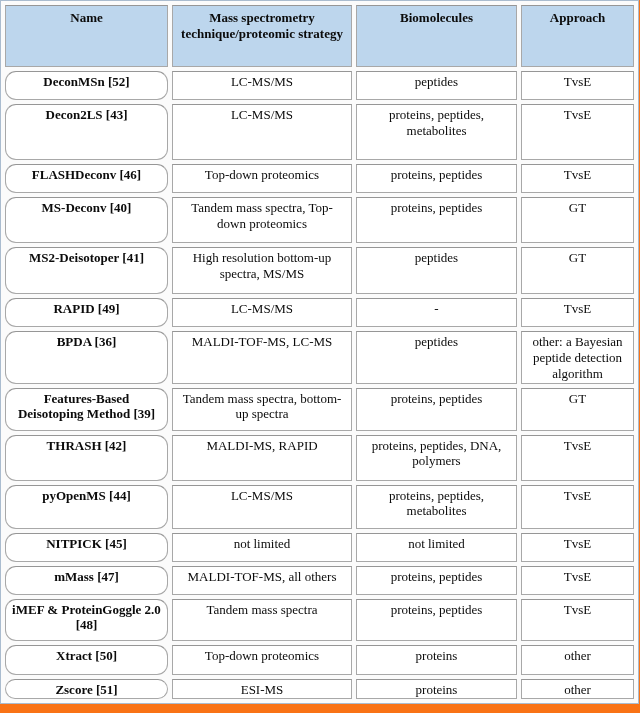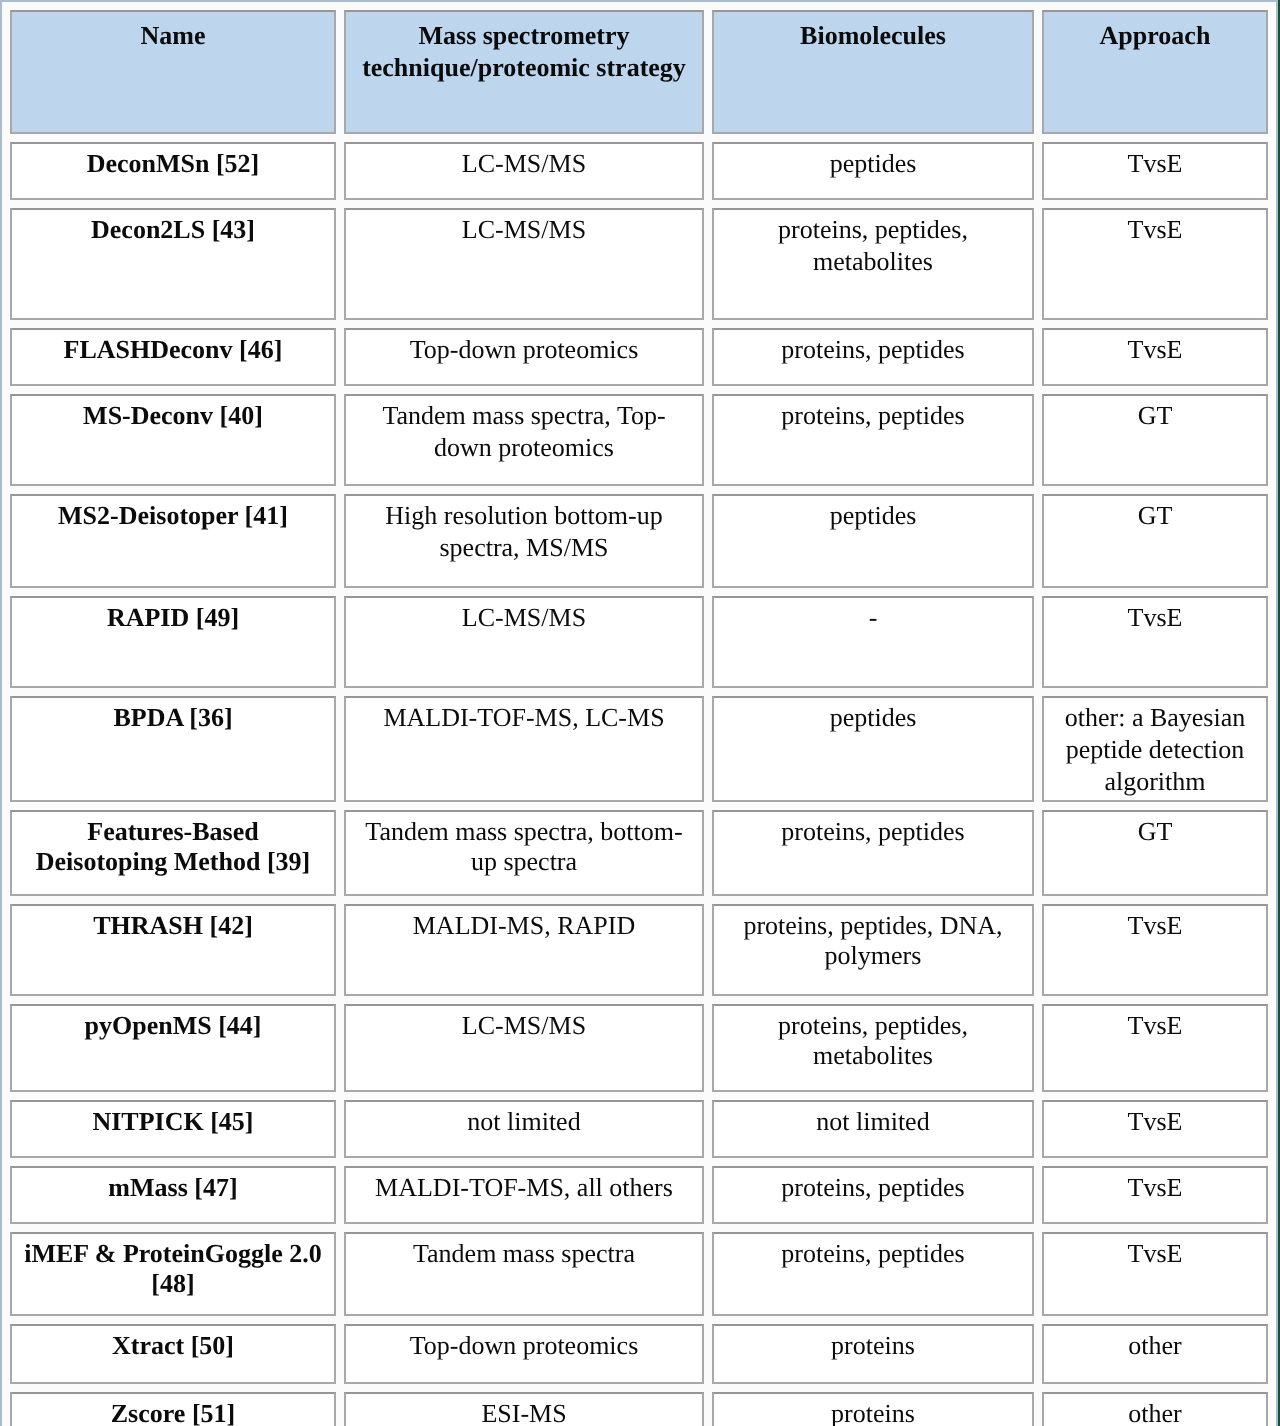--- a/index.html
+++ b/index.html
@@ -7,21 +7,21 @@
     margin: 0;
     padding: 0;
     background: #ffffff;
     font-family: "Liberation Serif", "DejaVu Serif", serif;
     color: #0b0b0b;
   }
   .page {
     width: 640px;
     height: 713px;
     overflow: hidden;
-    background: #14532d;
+    background: #f97316;
   }
   table.ms-table {
     border-collapse: separate;
     border-spacing: 4px;
     margin: 0;
     width: 639px;
     table-layout: fixed;
     border: 1px solid #aabccf;
     background: #fbfbfb;
   }
@@ -39,21 +39,21 @@
     line-height: 1.22;
     background: #ffffff;
     overflow: hidden;
   }
   th {
     background: var(--header-bg, #bdd6ed);
     font-weight: bold;
     height: 62px;
     padding-top: 4px;
   }
-  td.name-cell { font-weight: bold; }
+  td.name-cell { font-weight: bold; border-radius: 11px; }
 </style>
 </head>
 <body>
 
 <div class="page">
   <table class="ms-table">
     <colgroup>
       <col class="c1">
         <col class="c2">
         <col class="c3">
@@ -91,21 +91,21 @@
           <td>Tandem mass spectra, Top-down proteomics</td>
           <td>proteins, peptides</td>
           <td>GT</td>
         </tr>
         <tr style="height: 47px; padding-left: 28px;">
           <td class="name-cell">MS2-Deisotoper [41]</td>
           <td>High resolution bottom-up spectra, MS/MS</td>
           <td>peptides</td>
           <td>GT</td>
         </tr>
-        <tr style="height: 46px;">
+        <tr style="height: 29px;">
           <td class="name-cell">RAPID [49]</td>
           <td>LC-MS/MS</td>
           <td>-</td>
           <td>TvsE</td>
         </tr>
         <tr style="height: 50px;">
           <td class="name-cell">BPDA [36]</td>
           <td>MALDI-TOF-MS, LC-MS</td>
           <td>peptides</td>
           <td>other: a Bayesian peptide detection algorithm</td>

